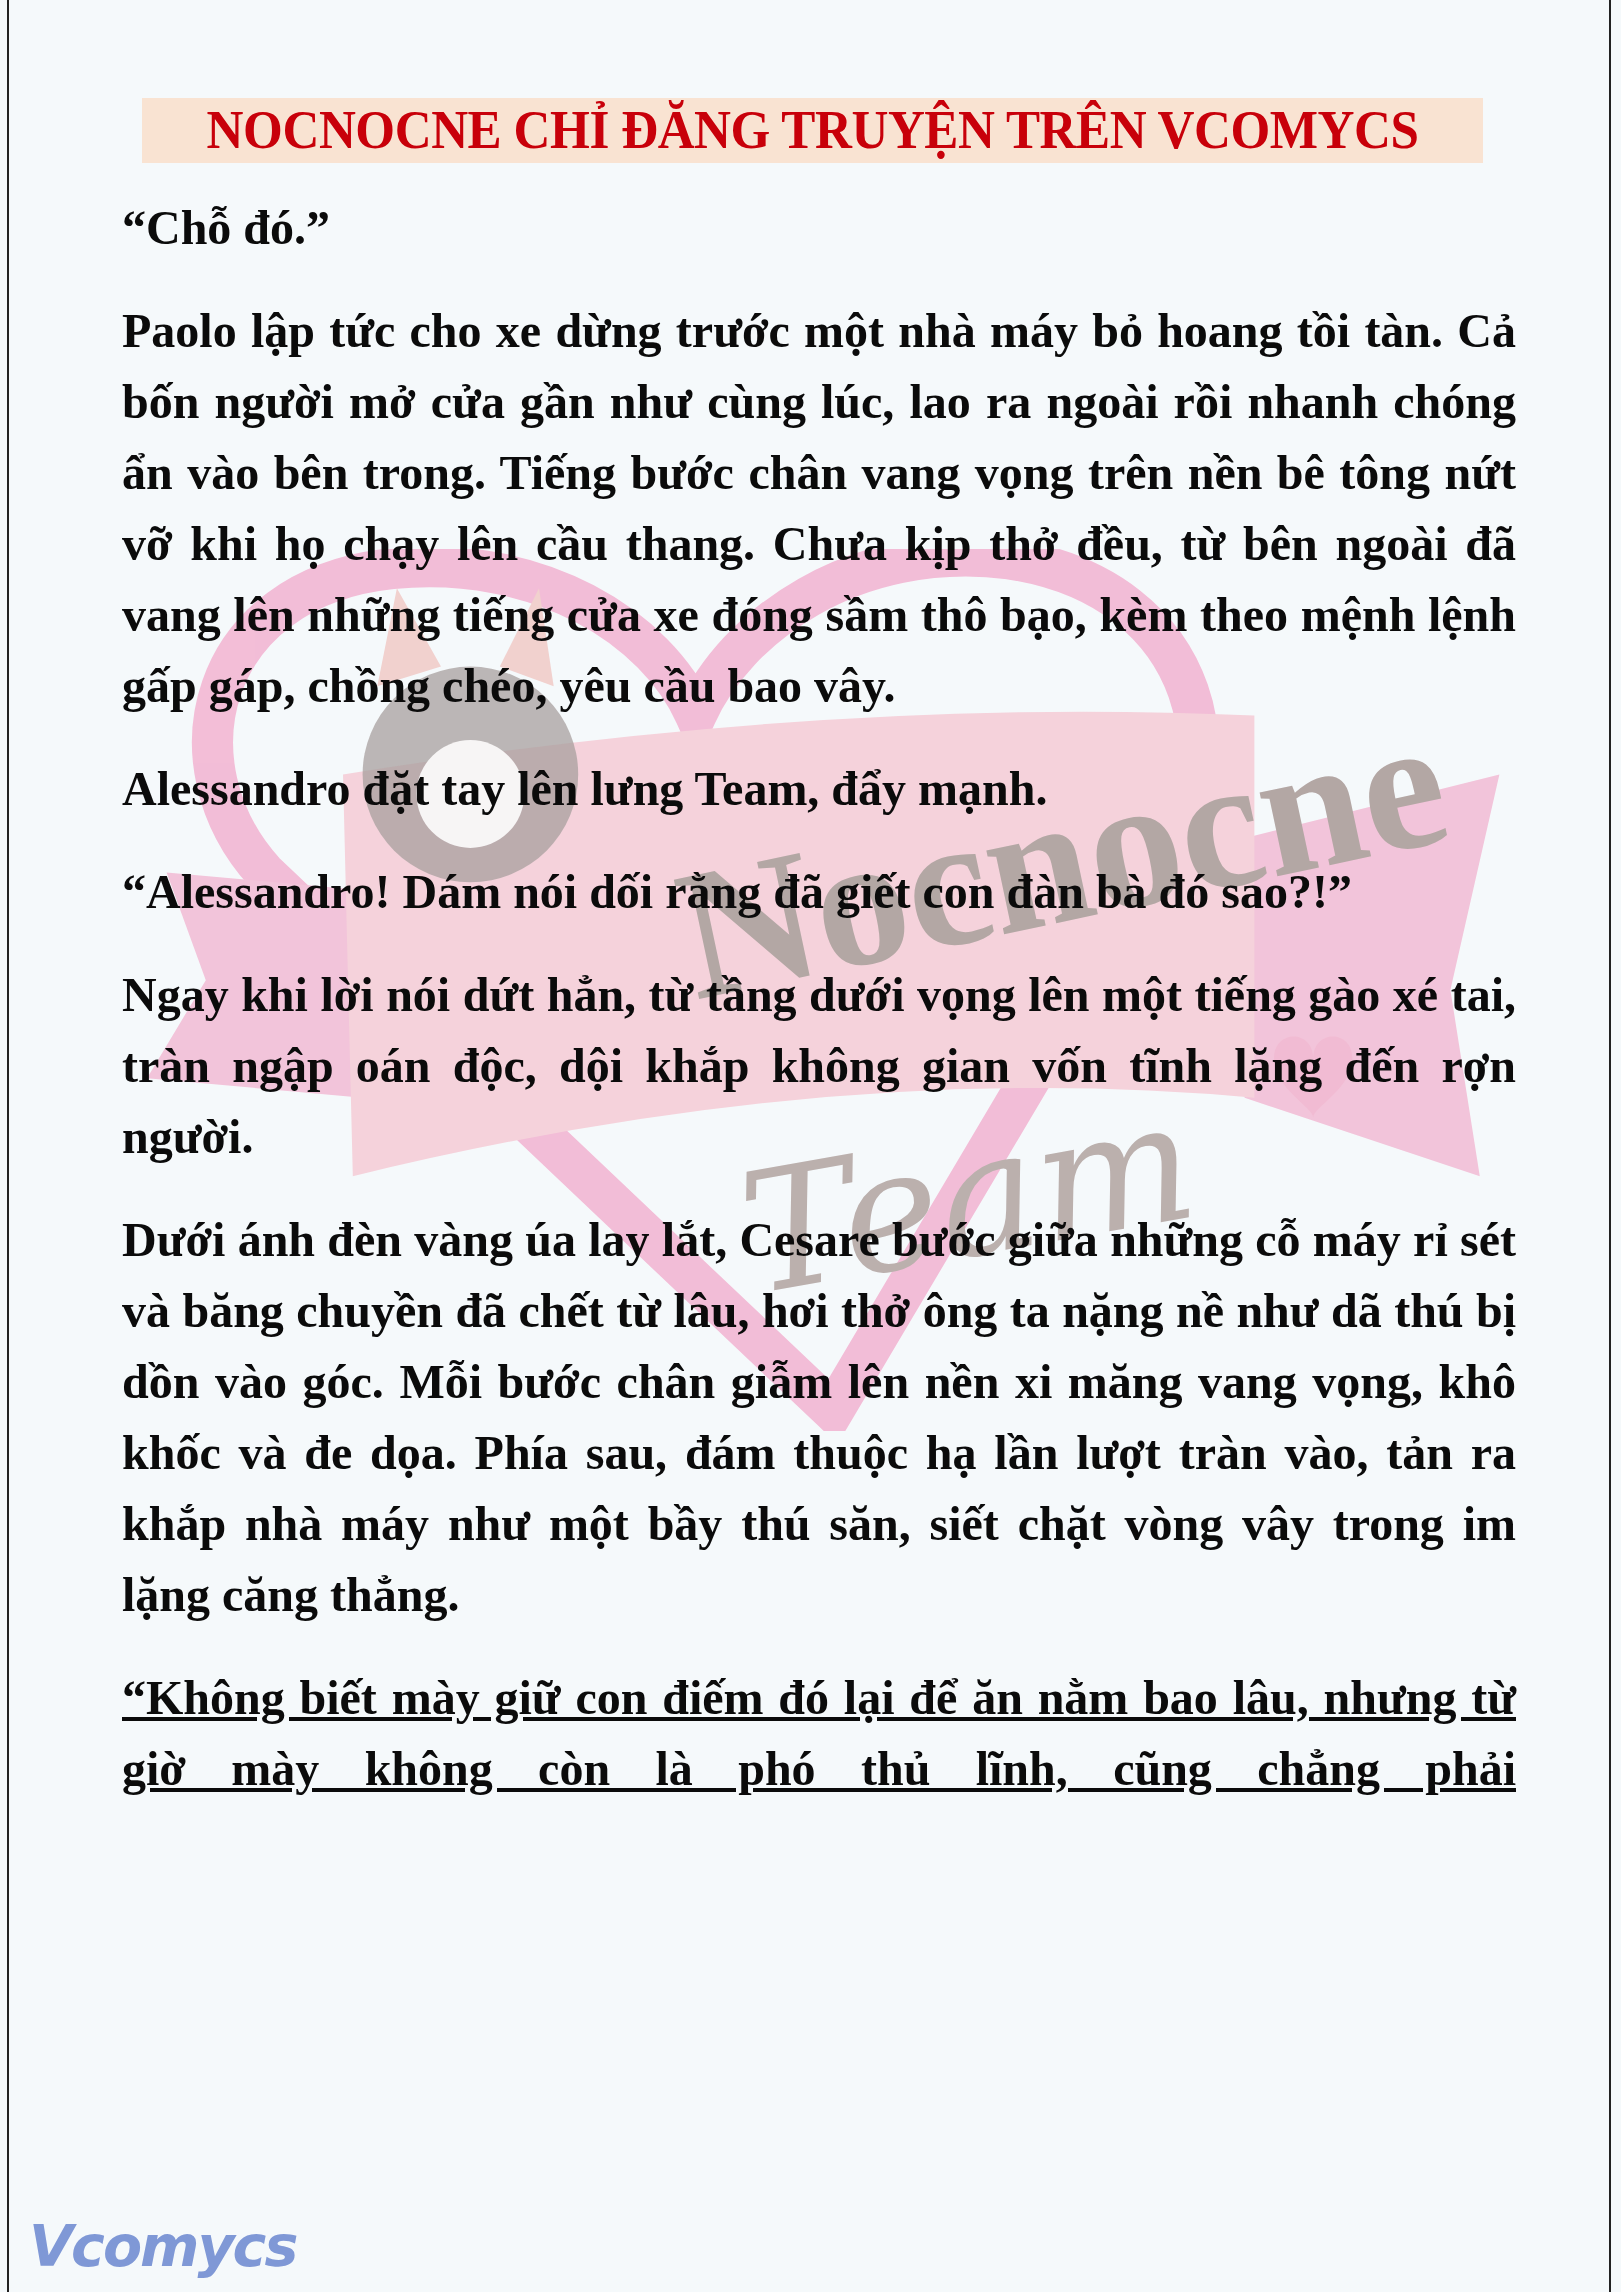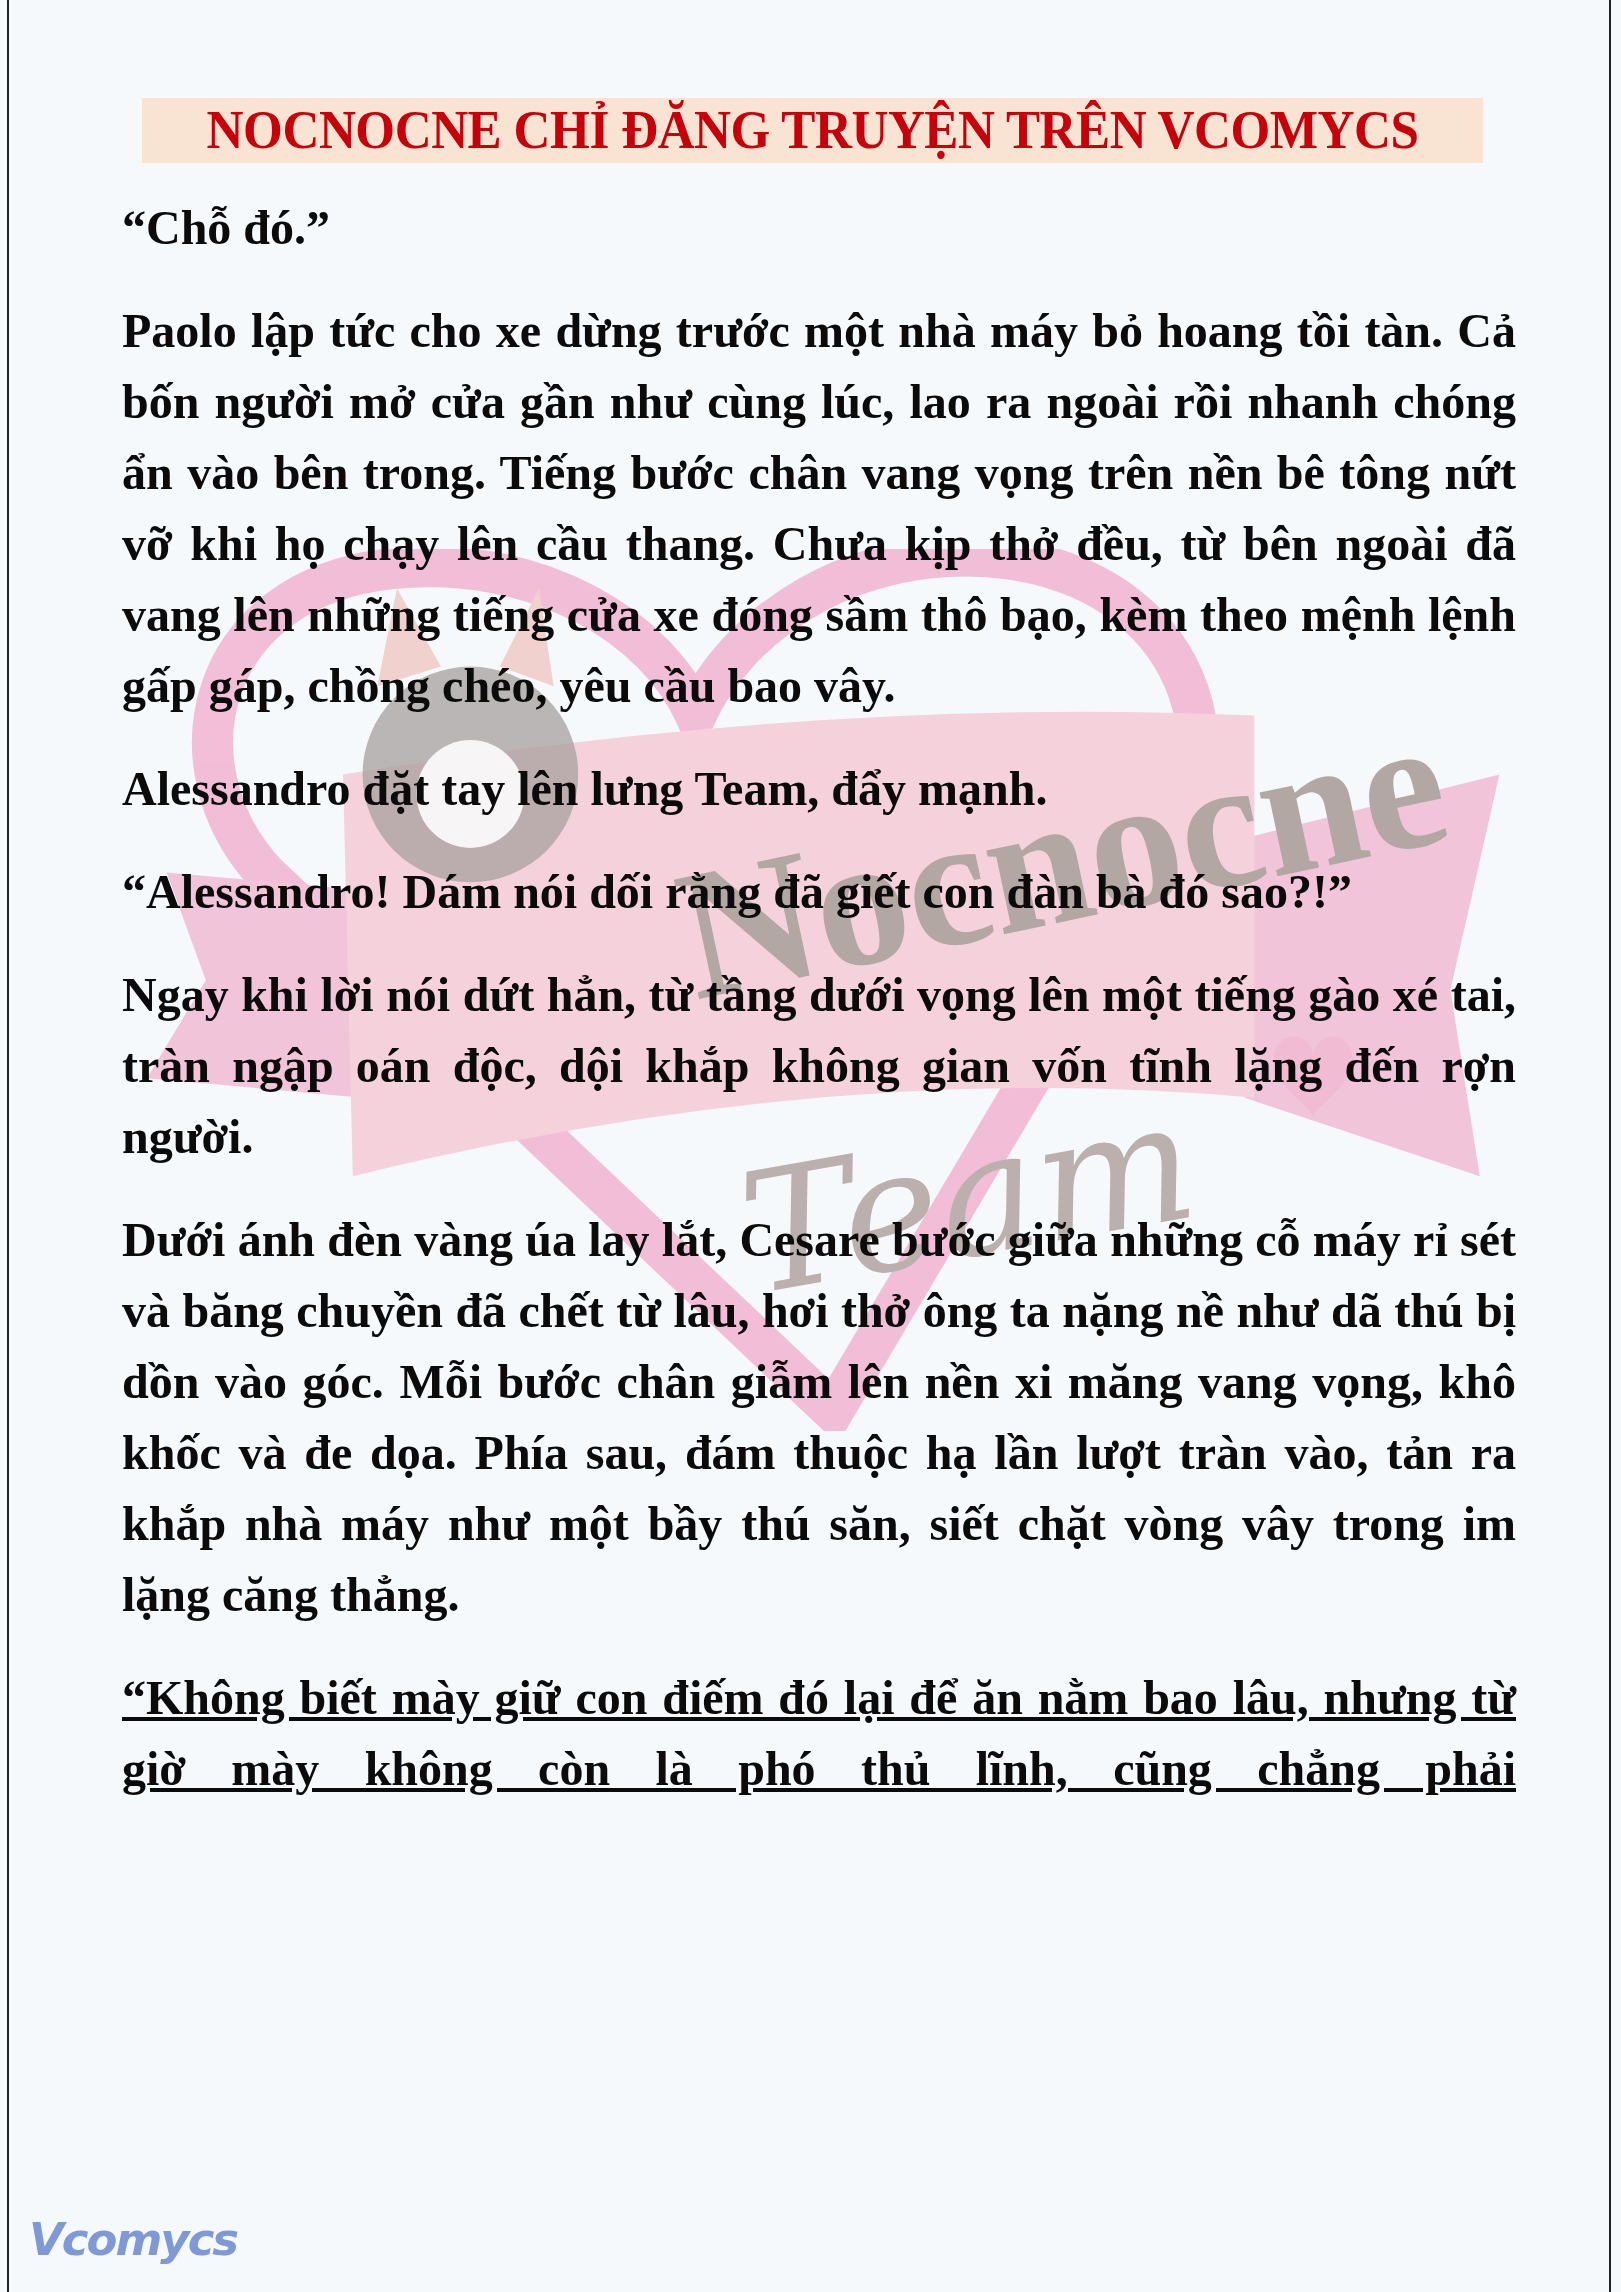--- a/index.html
+++ b/index.html
@@ -28,21 +28,21 @@
   .content {
     position: absolute; left: 122px; top: 192px; width: 1394px;
     color: #0b0b0b; font-weight: bold; font-size: 48px; line-height: 71px;
   }
   .content p { margin: 0 0 32px 0; text-align: justify; text-align-last: left; }
   .content p.full-last { text-align-last: justify; text-decoration: underline; }
 
   .logo { position: absolute; left: 29px; top: 2213px; }
   .logo span {
     font-family: "DejaVu Sans", sans-serif; font-style: italic; font-weight: bold;
-    font-size: 45px; color: #7f98d6; letter-spacing: -2px;
+    font-size: 57px; color: #7f98d6; letter-spacing: -2px;
   }
 </style>
 </head>
 <body>
 
 <div class="page-border-left"></div>
 <div class="page-border-right"></div>
 
 <svg class="watermark" viewBox="0 0 1400 900" xmlns="http://www.w3.org/2000/svg">
   <g opacity="0.75">

